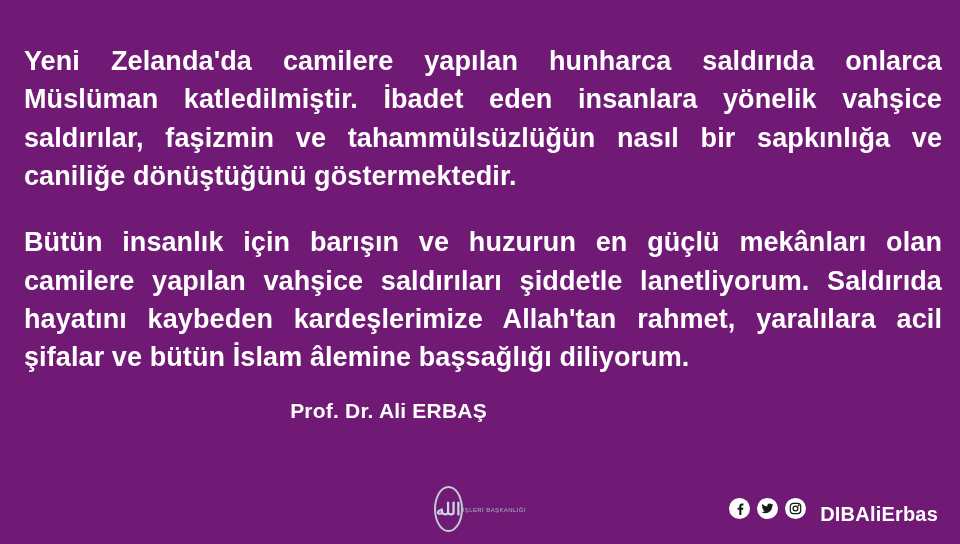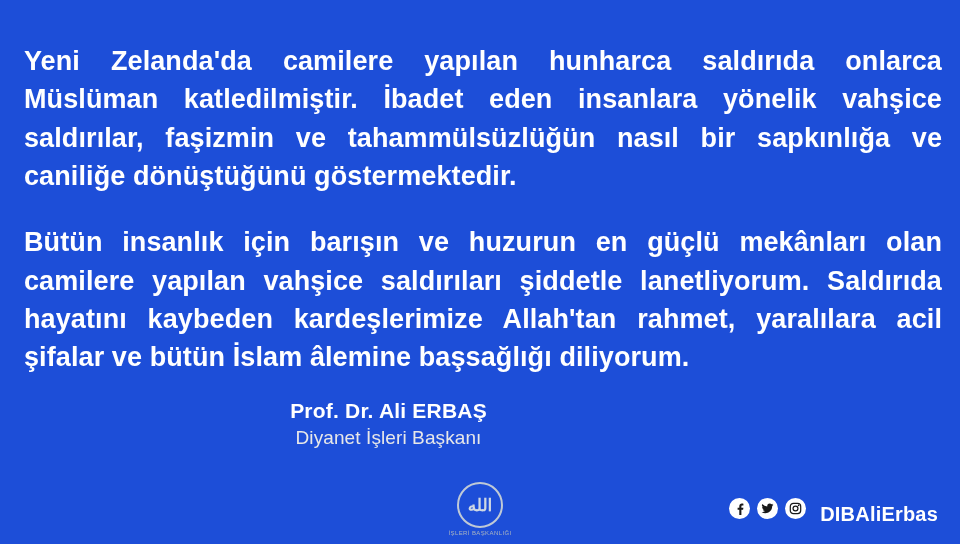--- a/index.html
+++ b/index.html
@@ -10,21 +10,21 @@
     width: 960px;
     height: 544px;
     background: #1a1a1a;
     font-family: "Liberation Sans", sans-serif;
     overflow: hidden;
   }
   .card {
     position: relative;
     width: 960px;
     height: 544px;
-    background: #1d4ed8;
+    background: #701a75;
     box-sizing: border-box;
   }
   .statement {
     position: absolute;
     left: 24px;
     top: 42px;
     width: 918px;
   }
   .para {
     color: #ffffff;
@@ -69,21 +69,21 @@
     height: 66px;
   }
   .logo {
     position: absolute;
     left: 50%;
     transform: translateX(-50%);
     bottom: 6px;
     width: 62px;
     height: 58px;
     display: flex;
-    flex-direction: column;
+    flex-direction: row;
     align-items: center;
     justify-content: center;
   }
   .logo-circle {
     width: 46px;
     height: 46px;
     border-radius: 50%;
     border: 2px solid #bfc9d6;
     display: flex;
     align-items: center;
@@ -141,21 +141,20 @@
 
 <div class="card">
 
   <div class="statement">
     <p class="para p1">Yeni Zelanda'da camilere yapılan hunharca saldırıda onlarca Müslüman katledilmiştir. İbadet eden insanlara yönelik vahşice saldırılar, faşizmin ve tahammülsüzlüğün nasıl bir sapkınlığa ve caniliğe dönüştüğünü göstermektedir.</p>
     <p class="para p2">Bütün insanlık için barışın ve huzurun en güçlü mekânları olan camilere yapılan vahşice saldırıları şiddetle lanetliyorum. Saldırıda hayatını kaybeden kardeşlerimize Allah'tan rahmet, yaralılara acil şifalar ve bütün İslam âlemine başsağlığı diliyorum.</p>
   </div>
 
   <div class="signature">
     <div class="sig-name">Prof. Dr. Ali ERBAŞ</div>
-    <div class="sig-title">Diyanet İşleri Başkanı</div>
   </div>
 
   <div class="footer">
 
     <div class="logo">
       <div class="logo-circle">
         <span class="logo-inner">الله</span>
       </div>
       <div class="logo-caption">İŞLERİ BAŞKANLIĞI</div>
     </div>

